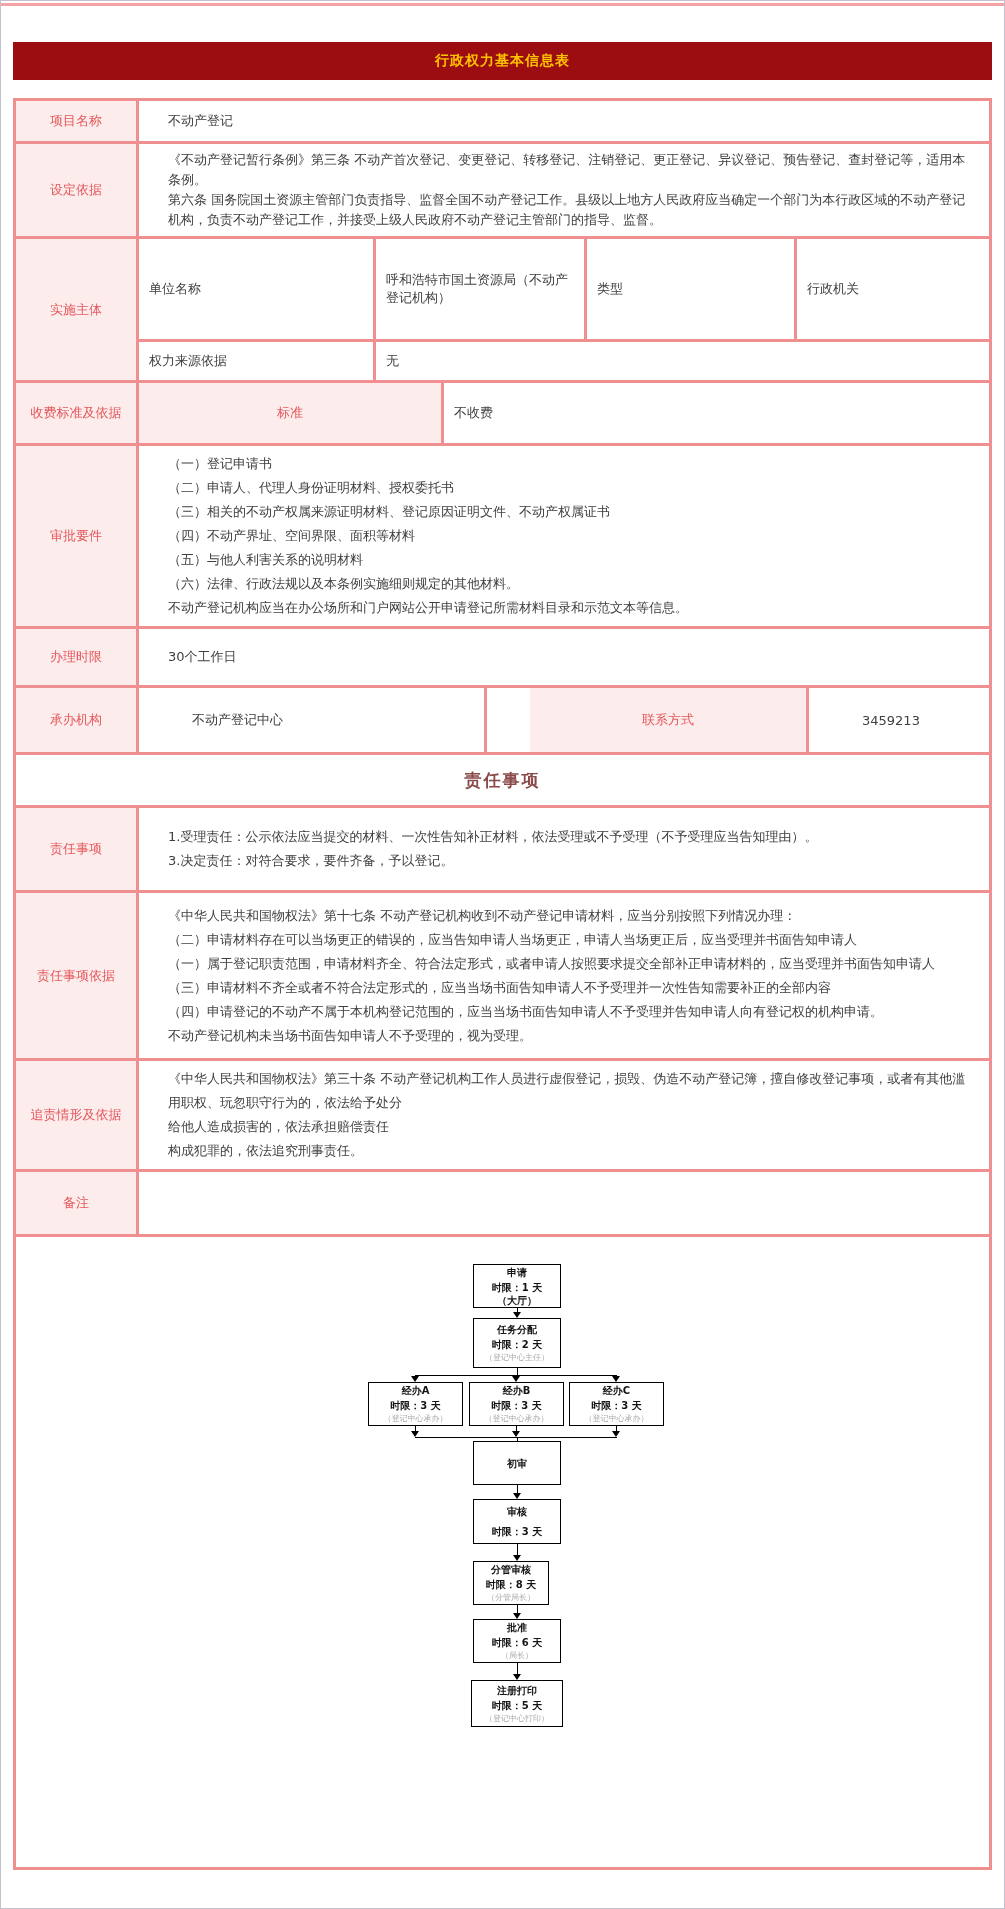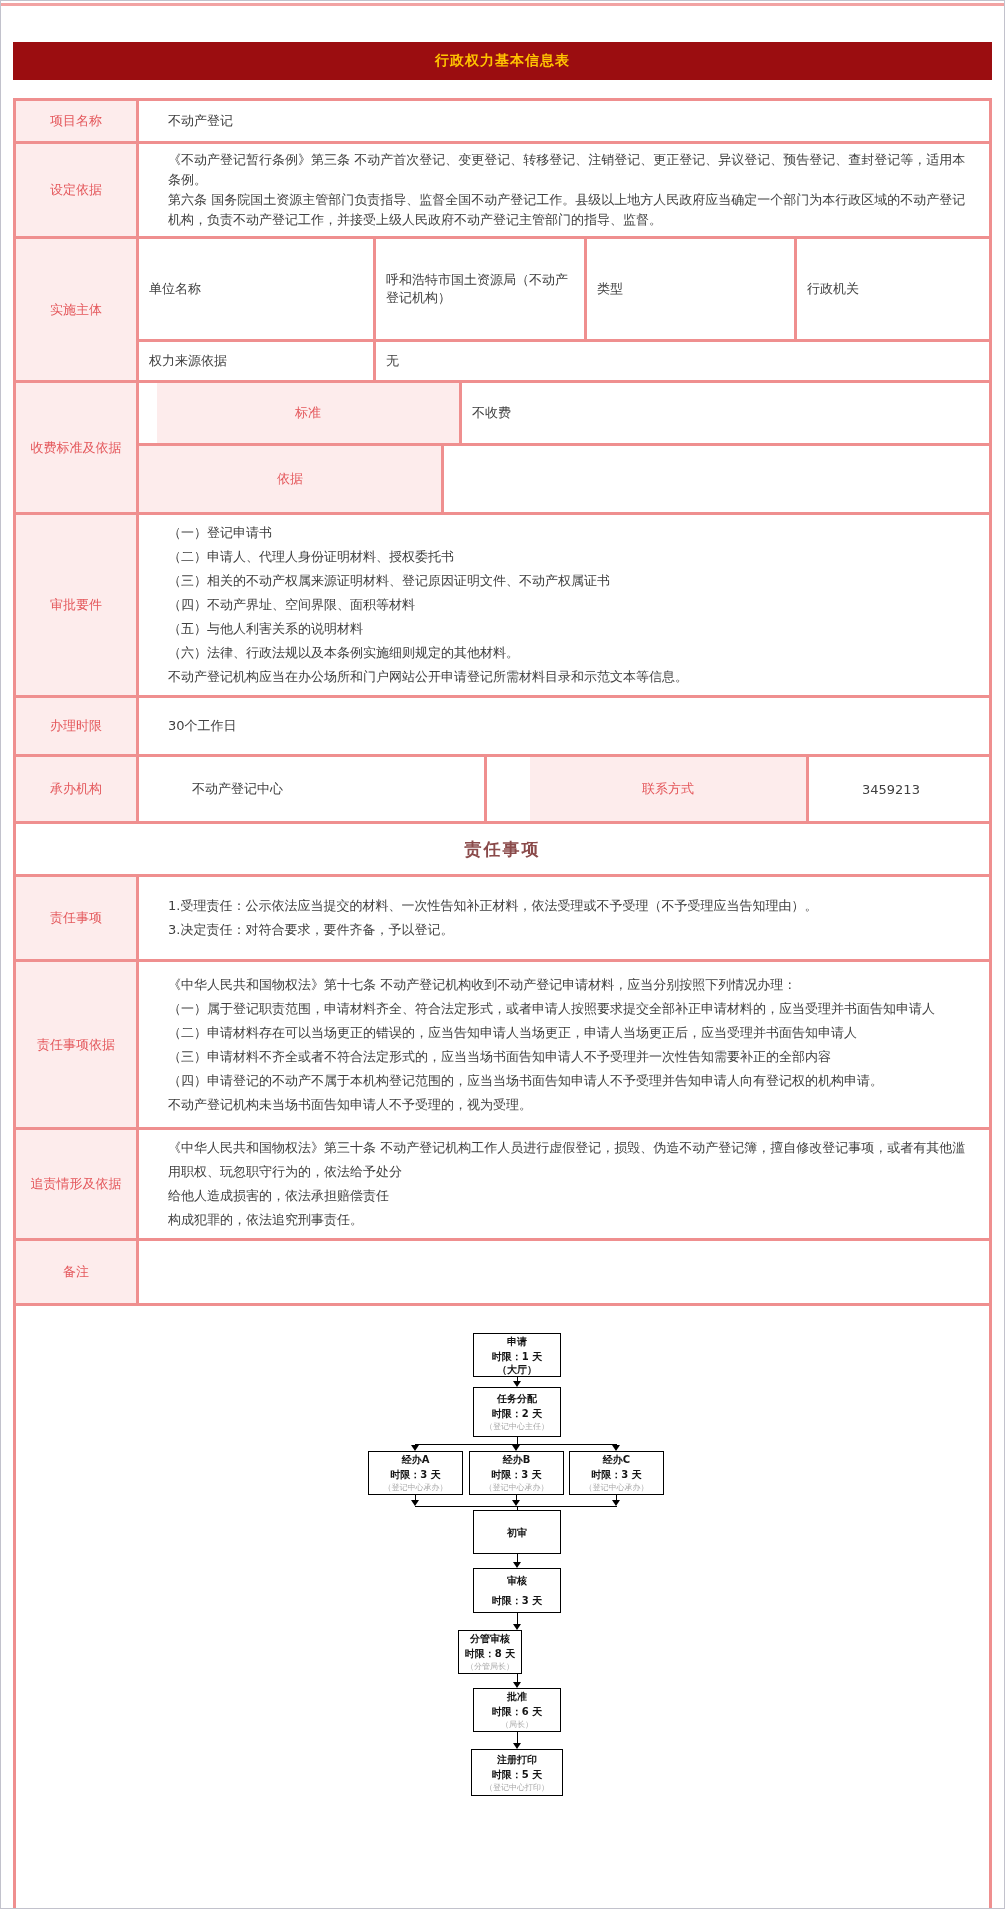--- a/index.html
+++ b/index.html
@@ -14,21 +14,21 @@
   .lbl{background:#fdecec;color:#e4585c;font-size:13px;display:flex;align-items:center;justify-content:center;text-align:center;border-right:3px solid #ef8f8f;padding:4px;}
   .val{color:#404040;font-size:13px;padding:6px 12px;display:flex;align-items:center;margin-left:17px;}
   .val.top{align-items:flex-start;flex-direction:column;justify-content:center;}
   .lines div{line-height:24px;}
   .r-project{min-height:40px;}
   .r-basis{min-height:80px;}
   .r-basis .lines div{line-height:20px;}
   .sub{display:grid;}
   .sub1{grid-template-columns:237px 211px 210px 1fr;min-height:100px;}
   .sub2{grid-template-columns:237px 1fr;min-height:38px;border-top:3px solid #ef8f8f;}
-  .fee1{grid-template-columns:305px 1fr;min-height:60px;padding-left:18px;}
+  .fee1{grid-template-columns:305px 1fr;min-height:60px;}
   .fee2{grid-template-columns:305px 1fr;min-height:66px;border-top:3px solid #ef8f8f;}
   .cell{font-size:13px;color:#404040;display:flex;align-items:center;padding:4px 10px;border-right:3px solid #ef8f8f;}
   .cell:last-child{border-right:none;}
   .pink{background:#fdecec;color:#e4585c;justify-content:center;text-align:center;}
   .r-req{min-height:170px;}
   .r-time{min-height:56px;}
   .r-agency{grid-template-columns:123px 305px 279px 1fr;min-height:64px;gap:43px;}
   .r-section{display:flex;align-items:center;justify-content:center;min-height:50px;border-top:3px solid #ef8f8f;}
   .r-section span{font-size:17px;color:#8a4a4a;font-weight:bold;letter-spacing:2px;}
   .r-duty{min-height:82px;}
@@ -42,21 +42,21 @@
   .fm{margin-top:2px;}
   .fd{font-size:8px;color:#a8a8a8;line-height:10px;margin-top:2px;}
   .fd.dark{font-size:10px;color:#141414;font-weight:bold;}
   .fn1{left:457px;top:27px;width:88px;height:44px;}
   .fn2{left:457px;top:81px;width:88px;height:50px;}
   .fn3{left:352px;top:145px;width:95px;height:44px;}
   .fn4{left:453px;top:145px;width:95px;height:44px;}
   .fn5{left:553px;top:145px;width:95px;height:44px;}
   .fn6{left:457px;top:204px;width:88px;height:44px;}
   .fn7{left:457px;top:262px;width:88px;height:45px;justify-content:space-between;padding:5px 0;}
-  .fn8{left:442px;top:324px;width:64px;height:44px;}
+  .fn8{left:457px;top:324px;width:76px;height:44px;}
   .fn9{left:457px;top:382px;width:88px;height:44px;}
   .fn10{left:455px;top:443px;width:92px;height:47px;}
   .vl{position:absolute;width:1px;background:#000;}
   .hl{position:absolute;height:1px;background:#000;}
   .hd{position:absolute;width:0;height:0;border-left:4px solid transparent;border-right:4px solid transparent;border-top:6px solid #000;}
 </style>
 </head>
 <body>
 
 <div class="frame">
@@ -97,24 +97,20 @@
       </div>
     </div>
 
     <div class="row">
       <div class="lbl">收费标准及依据</div>
       <div>
         <div class="sub fee1">
           <div class="cell pink">标准</div>
           <div class="cell">不收费</div>
         </div>
-        <div class="sub fee2">
-          <div class="cell pink">依据</div>
-          <div class="cell"></div>
-        </div>
       </div>
     </div>
 
     <div class="row r-req">
       <div class="lbl">审批要件</div>
       <div class="val top lines">
         <div>（一）登记申请书</div>
         <div>（二）申请人、代理人身份证明材料、授权委托书</div>
         <div>（三）相关的不动产权属来源证明材料、登记原因证明文件、不动产权属证书</div>
         <div>（四）不动产界址、空间界限、面积等材料</div>
@@ -145,22 +141,22 @@
       <div class="val top lines">
         <div>1.受理责任：公示依法应当提交的材料、一次性告知补正材料，依法受理或不予受理（不予受理应当告知理由）。</div>
         <div>3.决定责任：对符合要求，要件齐备，予以登记。</div>
       </div>
     </div>
 
     <div class="row r-dutyb">
       <div class="lbl">责任事项依据</div>
       <div class="val top lines">
         <div>《中华人民共和国物权法》第十七条 不动产登记机构收到不动产登记申请材料，应当分别按照下列情况办理：</div>
+        <div>（二）申请材料存在可以当场更正的错误的，应当告知申请人当场更正，申请人当场更正后，应当受理并书面告知申请人</div>
         <div>（一）属于登记职责范围，申请材料齐全、符合法定形式，或者申请人按照要求提交全部补正申请材料的，应当受理并书面告知申请人</div>
-        <div>（二）申请材料存在可以当场更正的错误的，应当告知申请人当场更正，申请人当场更正后，应当受理并书面告知申请人</div>
         <div>（三）申请材料不齐全或者不符合法定形式的，应当当场书面告知申请人不予受理并一次性告知需要补正的全部内容</div>
         <div>（四）申请登记的不动产不属于本机构登记范围的，应当当场书面告知申请人不予受理并告知申请人向有登记权的机构申请。</div>
         <div>不动产登记机构未当场书面告知申请人不予受理的，视为受理。</div>
       </div>
     </div>
 
     <div class="row r-acc">
       <div class="lbl">追责情形及依据</div>
       <div class="val top lines">
         <div>《中华人民共和国物权法》第三十条 不动产登记机构工作人员进行虚假登记，损毁、伪造不动产登记簿，擅自修改登记事项，或者有其他滥用职权、玩忽职守行为的，依法给予处分</div>

